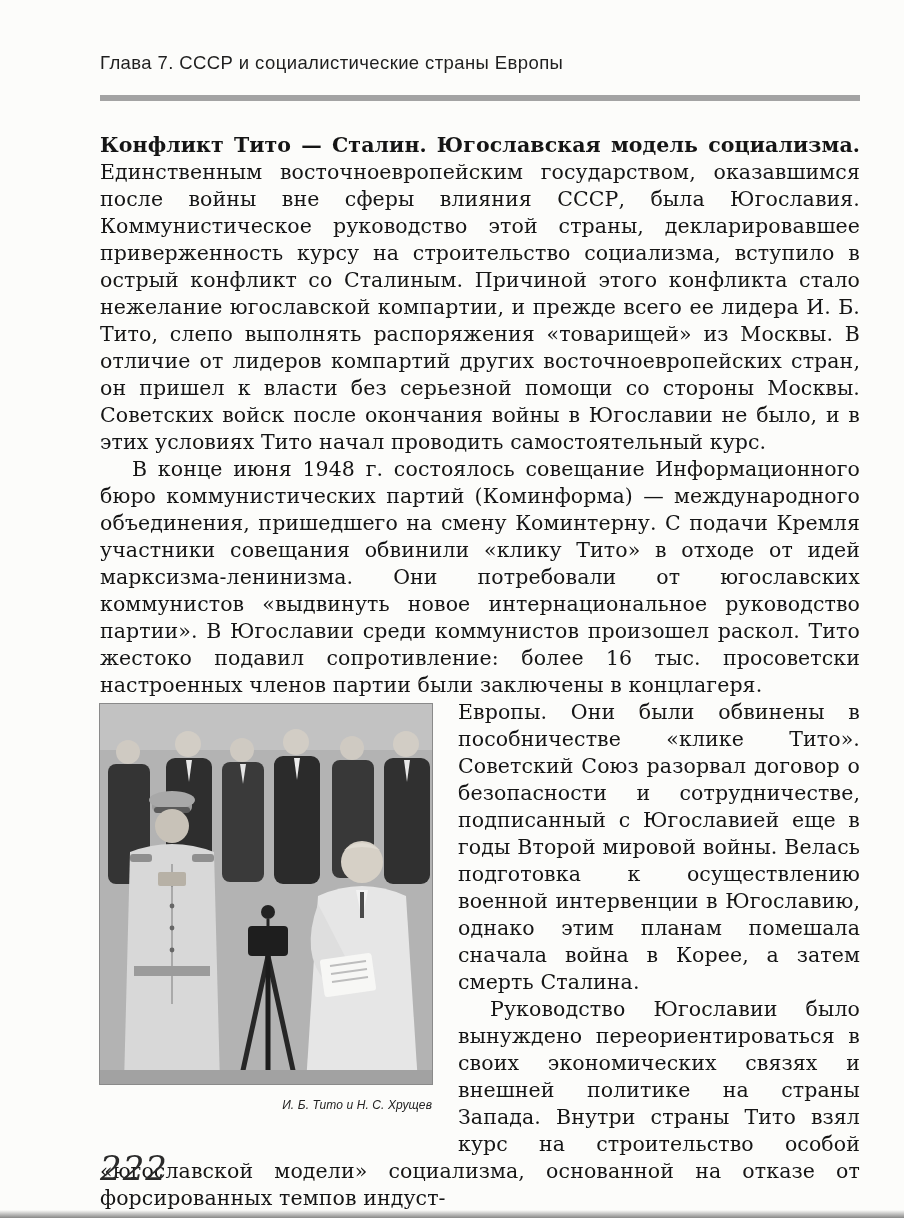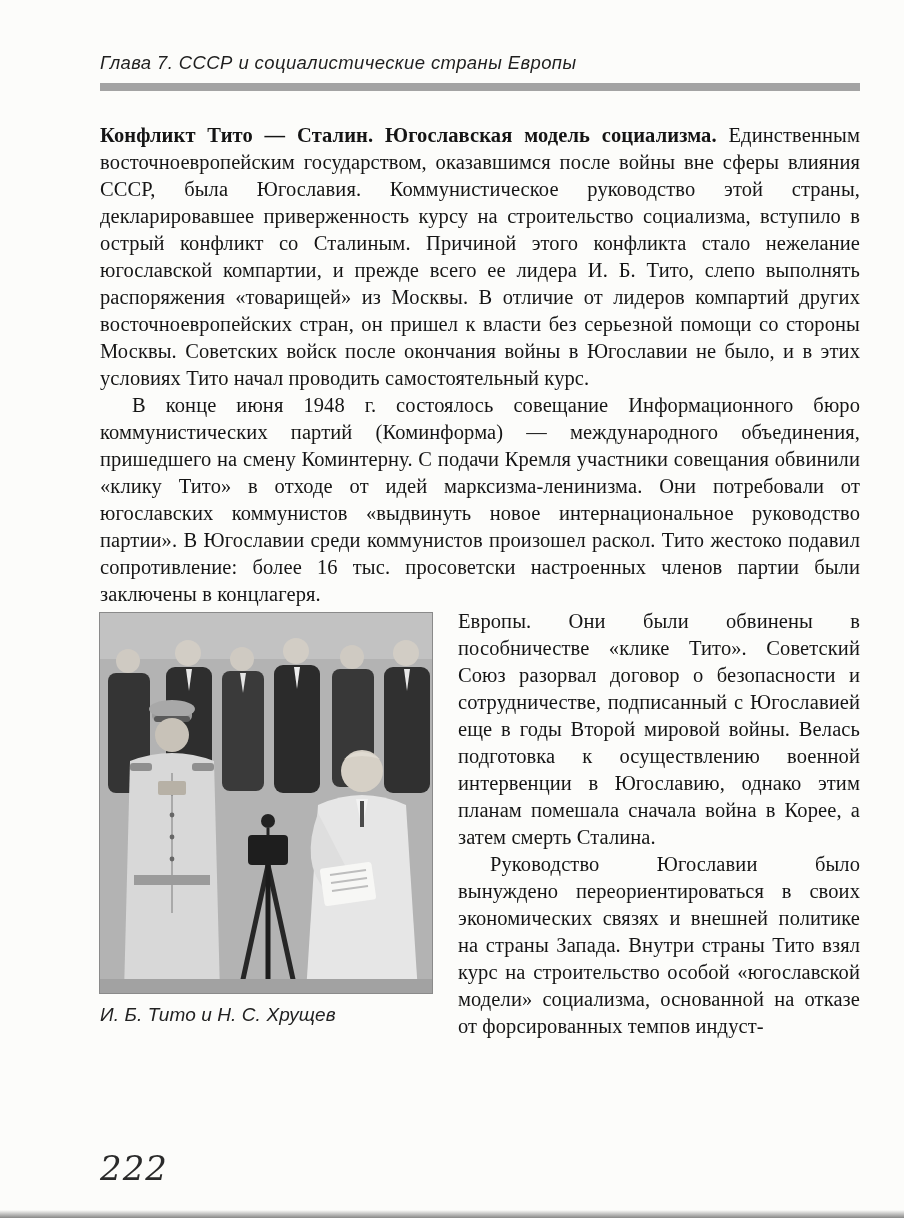--- a/index.html
+++ b/index.html
@@ -11,58 +11,57 @@
     position: relative;
     overflow: hidden;
   }
   .page {
     position: absolute;
     inset: 0;
     padding: 52px 44px 0 100px;
   }
   .chapter-header {
     font-family: "Liberation Sans", sans-serif;
-    font-style: italic;
     font-size: 18.5px;
     letter-spacing: 0.4px;
     color: #1f1f1f;
-    padding-bottom: 9px;
-    border-bottom: 8px solid #a3a3a3;
+    padding-bottom: 21px;
+    border-bottom: 6px solid #a3a3a3;
   }
   .page-body {
     margin-top: 31px;
     font-size: 20.5px;
     line-height: 27px;
     text-align: justify;
     letter-spacing: 0.1px;
   }
-  .para { text-indent: 32px; font-family: Liberation Serif, serif; }
+  .para { text-indent: 32px; }
   .para.first { text-indent: 0; }
   .para.no-indent { text-indent: 0; }
   .para.force-justify { text-align-last: justify; }
   .para b { font-weight: bold; }
   figure.photo-figure {
     float: left;
     width: 332px;
     margin: 5px 26px 26px 0;
   }
   .photo-img {
     display: block;
     width: 332px;
     height: 380px;
     background: #aeaeae;
     outline: 1px solid #8a8a8a;
   }
   figcaption {
     font-family: "Liberation Sans", sans-serif;
     font-style: italic;
-    font-size: 19px;
+    font-size: 12px;
     color: #222;
     margin-top: 8px;
-    text-align: left;
+    text-align: right;
     text-indent: 0;
   }
   .page-number {
     position: absolute;
     left: 100px;
     top: 1148px;
     font-family: "DejaVu Serif", serif;
     font-style: italic;
     font-size: 34px;
     color: #2a2a2a;

